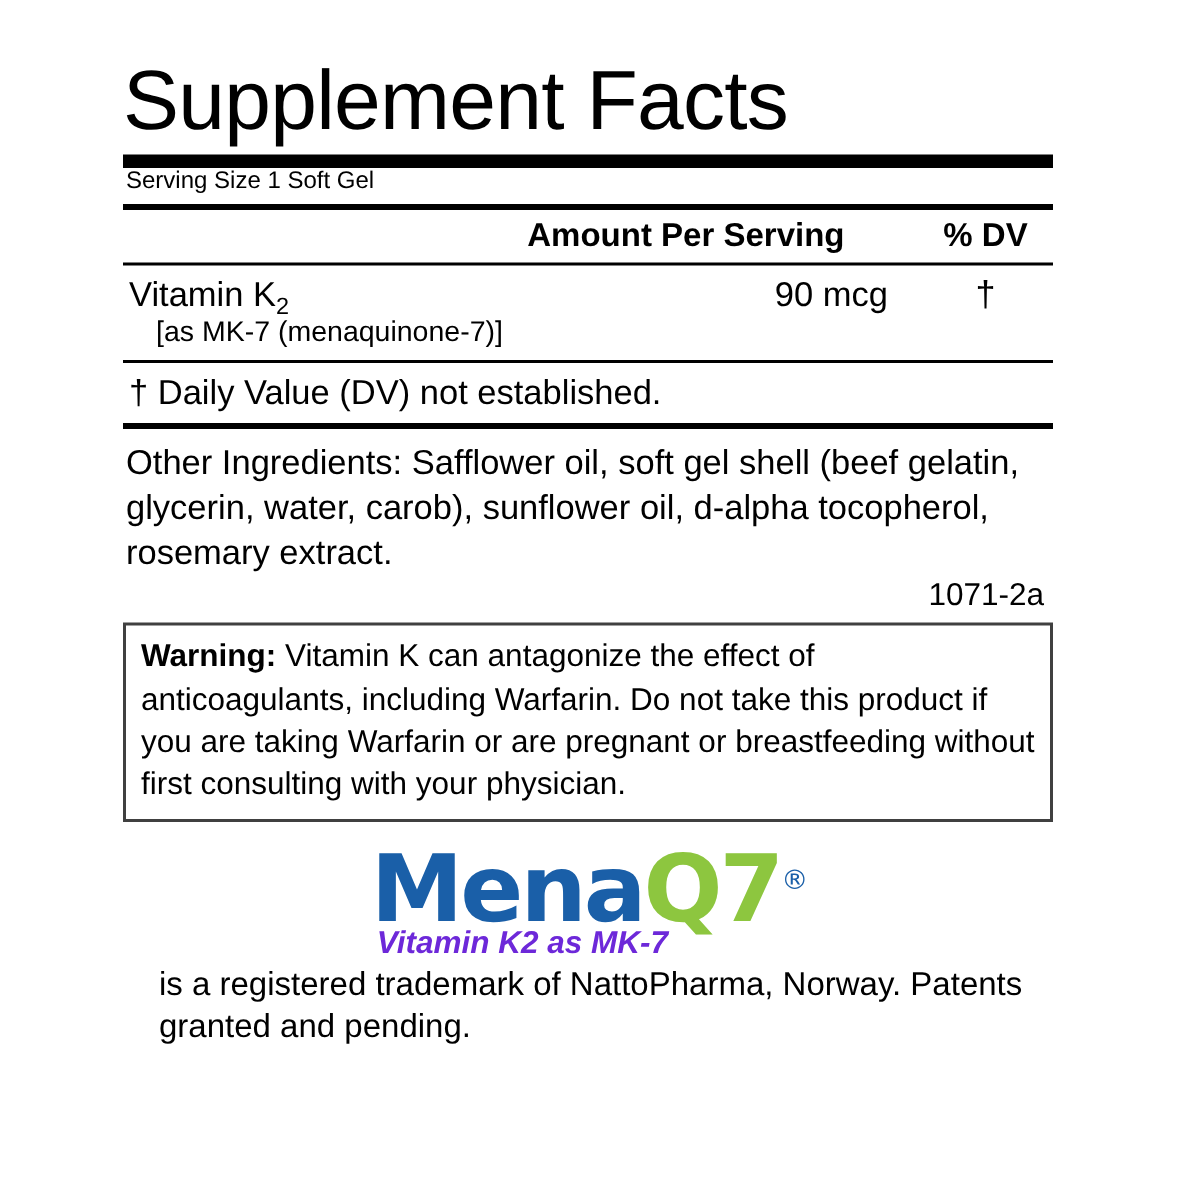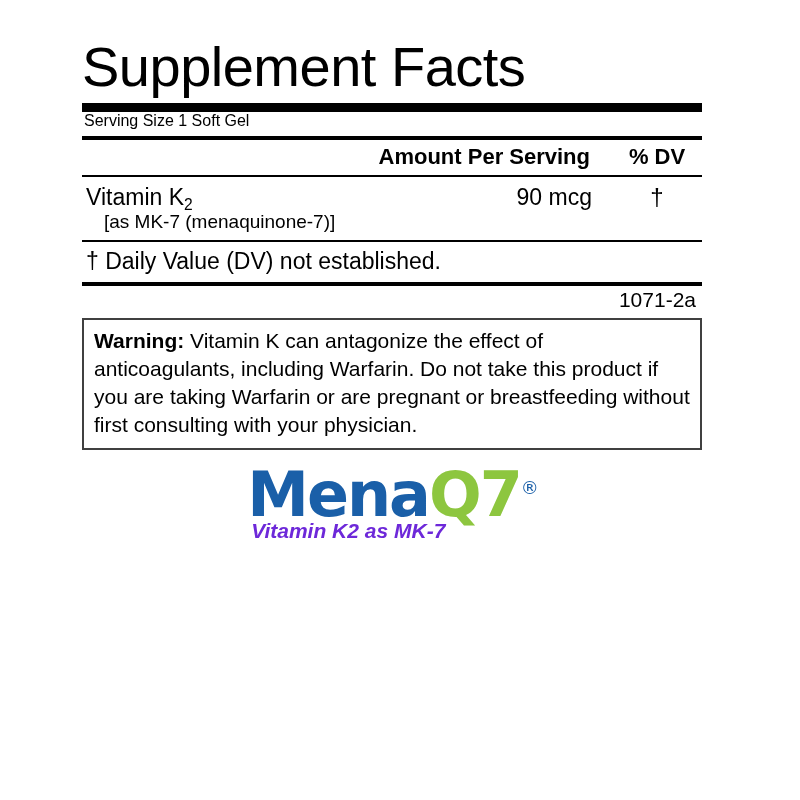--- a/index.html
+++ b/index.html
@@ -56,20 +56,21 @@
   }
 
   
   .hdr-row {
     display: flex;
     align-items: baseline;
     justify-content: flex-end;
     font-size: 22px;
     font-weight: bold;
     padding: 4px 0 5px 0;
+    gap: 27px;
   }
   .hdr-amount {
     margin-right: 22px;
   }
   .hdr-dv {
     width: 90px;
     text-align: center;
   }
 
   
@@ -206,27 +207,29 @@
     <div class="nut-dv">†</div>
   </div>
   <div class="nut-sub">[as MK-7 (menaquinone-7)]</div>
 
   <div class="rule-thin"></div>
 
   <div class="footnote">† Daily Value (DV) not established.</div>
 
   <div class="rule-med"></div>
 
+  <div class="other">Other Ingredients: Safflower oil, soft gel shell (beef gelatin, glycerin, water, carob), sunflower oil, d-alpha tocopherol, rosemary extract.</div>
 
   <div class="code">1071-2a</div>
 
   <div class="warn-box">
     <b>Warning:</b><span> Vitamin K can antagonize the effect of anticoagulants, including Warfarin. Do not take this product if you are taking Warfarin or are pregnant or breastfeeding without first consulting with your physician.</span>
   </div>
 
   <div class="logo-wrap">
     <div class="logo">
       <div class="logo-main"><span>Mena</span><span class="logo-q">Q</span><span class="logo-q">7</span><span class="logo-reg">®</span></div>
       <div class="logo-tag">Vitamin K2 as MK-7</div>
     </div>
+    <div class="trademark">is a registered trademark of NattoPharma, Norway. Patents granted and pending.</div>
   </div>
 
 </div>
 
 </body></html>

